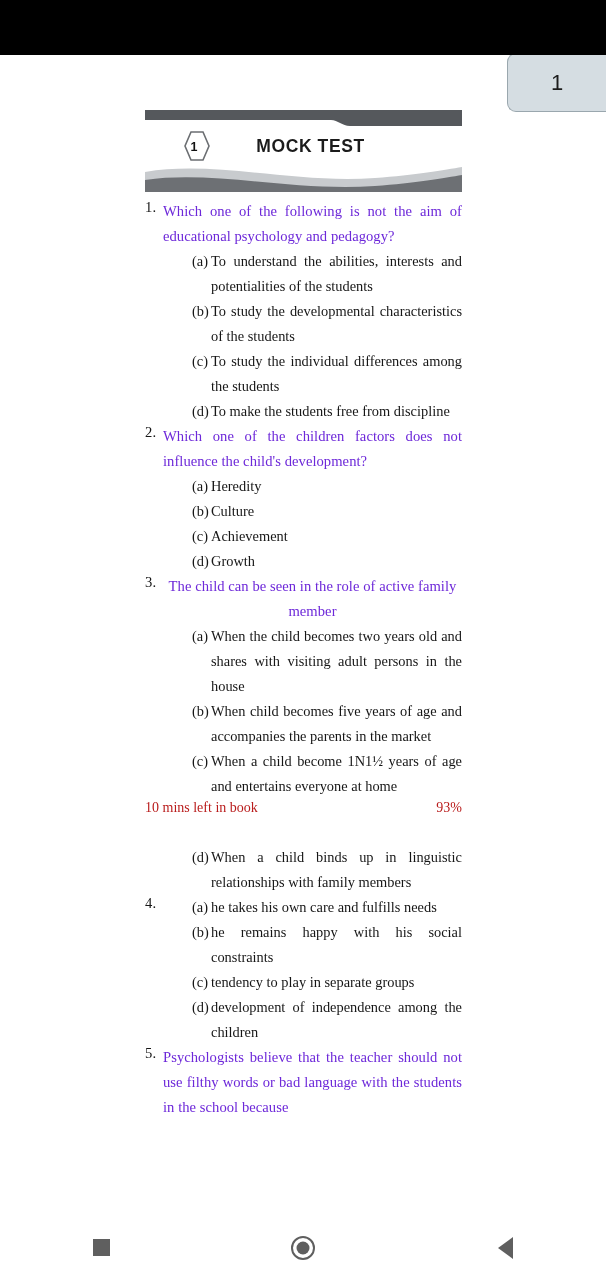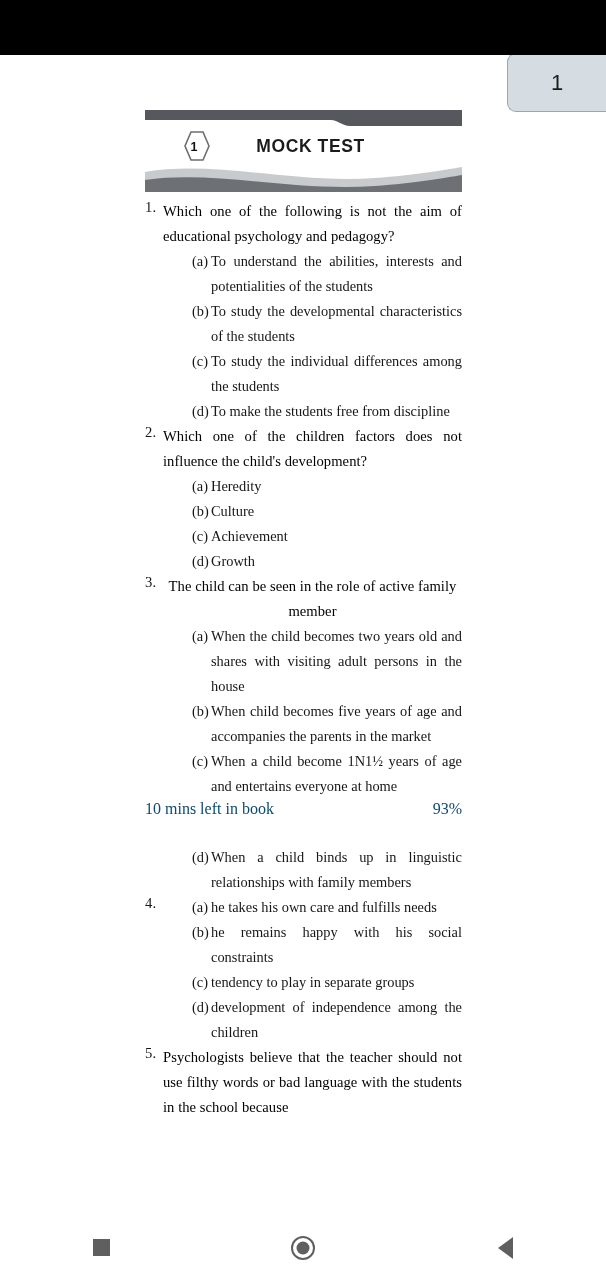--- a/index.html
+++ b/index.html
@@ -124,21 +124,21 @@
     left: 0;
     top: 0;
     width: 18px;
     font-size: 14.6px;
     color: #161616;
     letter-spacing: 0.1px;
   }
   .q-text {
     font-size: 14.6px;
     line-height: 25px;
-    color: #000000;
+    color: #6d28d9;
     text-align: justify;
     text-justify: inter-word;
     letter-spacing: 0.05px;
   }
   .q-text.nojust { text-align: center; }
 
   .options { margin: 0; }
   .option {
     position: relative;
     padding-left: 48px;
@@ -160,22 +160,22 @@
   
   .progress-row {
     position: absolute;
     left: 145px;
     top: 745px;
     width: 317px;
     display: flex;
     justify-content: space-between;
     align-items: baseline;
     font-family: "Liberation Serif", serif;
-    font-size: 16px;
-    color: #0c4a6e;
+    font-size: 14px;
+    color: #b91c1c;
   }
 
   
   .nav-bar {
     position: absolute;
     left: 0;
     bottom: 0;
     width: 606px;
     height: 65px;
     background: #ffffff;

